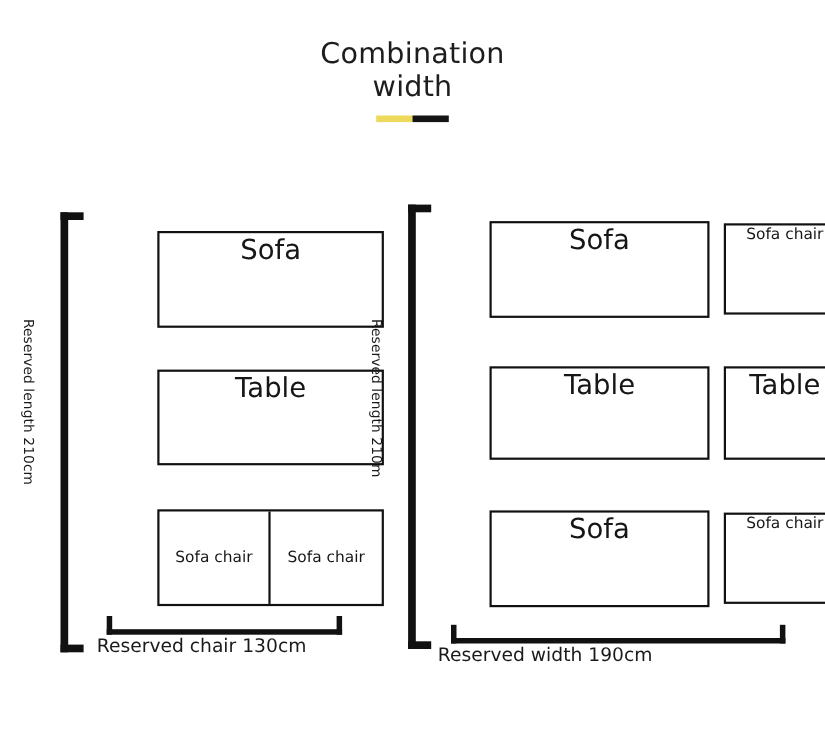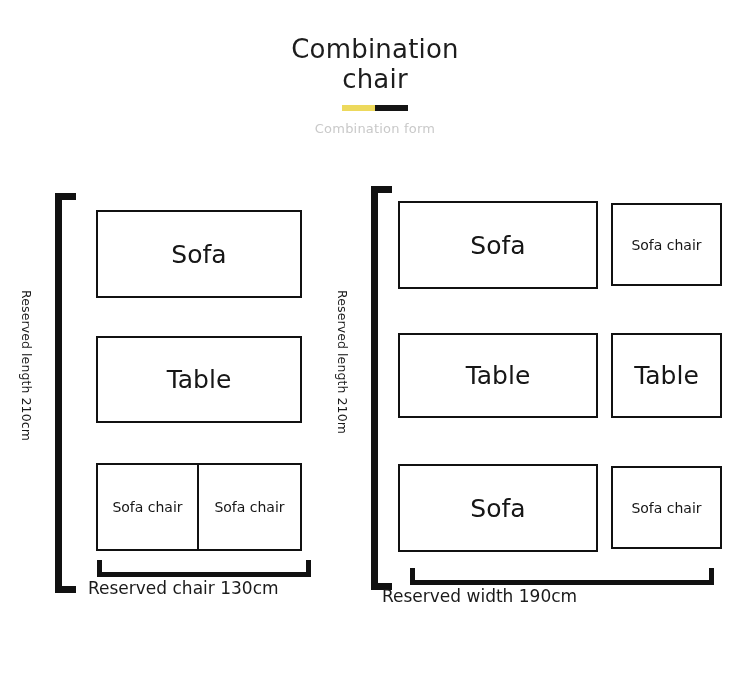--- a/index.html
+++ b/index.html
@@ -95,32 +95,33 @@
   #wid-bracket-left  { left: 83px;  top: 374px; width: 204px; height: 12px; }
   #wid-bracket-right { left: 80px;  top: 382px; width: 294px; height: 12px; }
 
   .wid-label {
     position: absolute;
     font-size: 17px;
     color: #1a1a1a;
     white-space: nowrap;
   }
   #wid-label-left  { left: 74px; top: 392px; }
-  #wid-label-right { left: 52px; top: 400px; }
+  #wid-label-right { left: 68px; top: 400px; }
 
   
   .box {
     position: absolute;
     border: 2.5px solid #111111;
     background: #ffffff;
     box-sizing: border-box;
     display: flex;
-    align-items: center;
+    align-items: flex-start;
     justify-content: center;
     text-align: center;
+    margin-left: 47px;
   }
   .box .label { pointer-events: none; }
   .lbl-lg { font-size: 25px; font-weight: 400; color: #161616; }
   .lbl-sm { font-size: 14px; font-weight: 400; color: #161616; }
 
   
   #L-sofa        { left: 82px;  top: 24px;  width: 206px; height: 88px; }
   #L-table       { left: 82px;  top: 150px; width: 206px; height: 87px; }
   #L-chairpair   { left: 82px;  top: 277px; width: 206px; height: 88px;
                    display: flex; padding: 0; }
@@ -141,27 +142,26 @@
   #R-table2      { left: 281px; top: 147px; width: 111px; height: 85px; }
   #R-sofa2       { left: 68px;  top: 278px; width: 200px; height: 88px; }
   #R-chair2      { left: 281px; top: 280px; width: 111px; height: 83px; }
 </style>
 </head>
 <body>
 
 <div id="header">
   <div id="title">
     <div>Combination</div>
-    <div>chair</div>
+    <div>width</div>
   </div>
   <div id="divider">
     <div class="seg-left"></div>
     <div class="seg-right"></div>
   </div>
-  <div id="subtitle">Combination form</div>
 </div>
 
 <div class="diagram" id="diagram-left">
 
   <div class="len-bracket" id="len-bracket-left"></div>
 
   <div class="len-label" id="len-label-left">Reserved length 210cm</div>
 
   <div class="box" id="L-sofa">
     <span class="label lbl-lg">Sofa</span>

